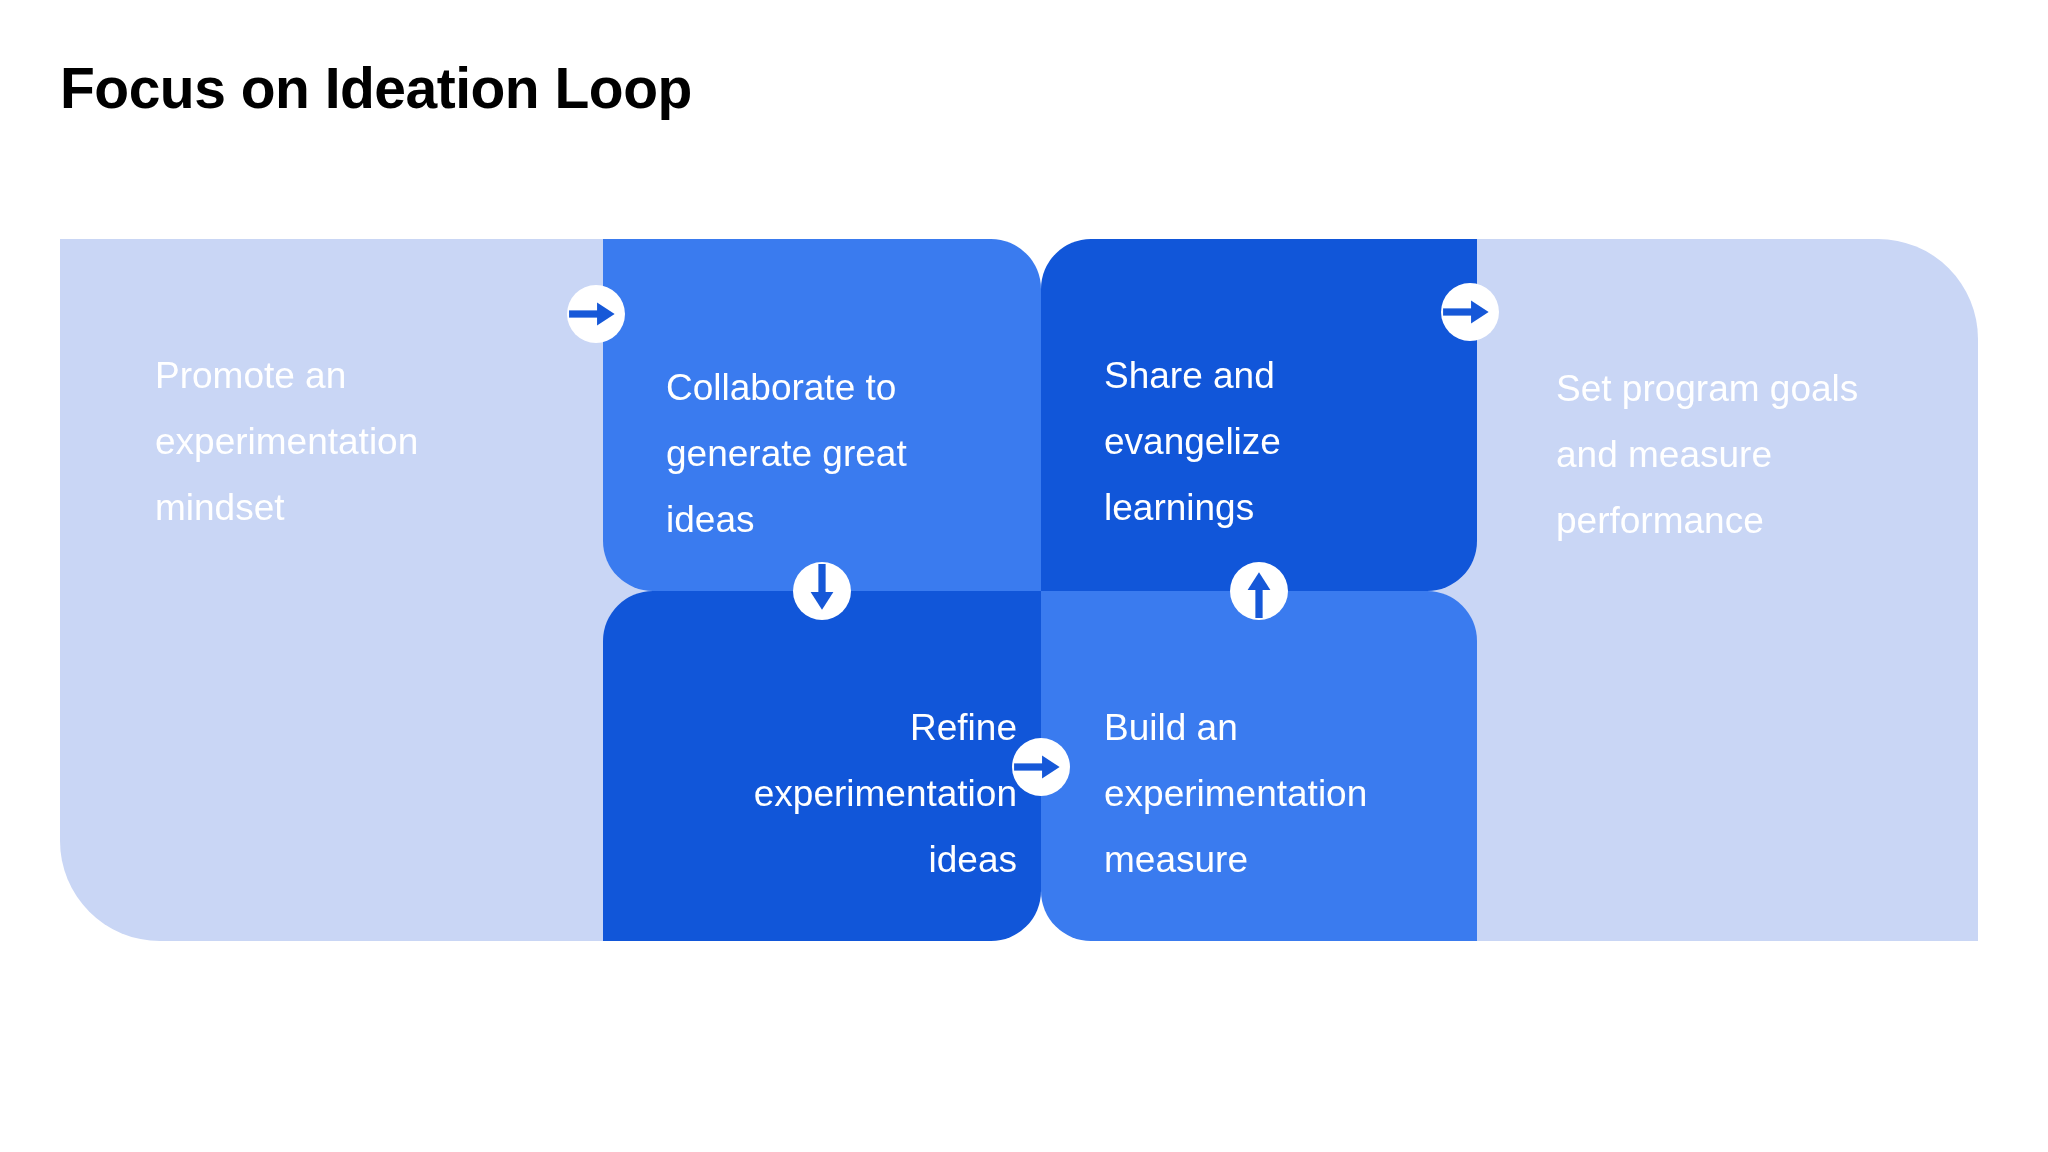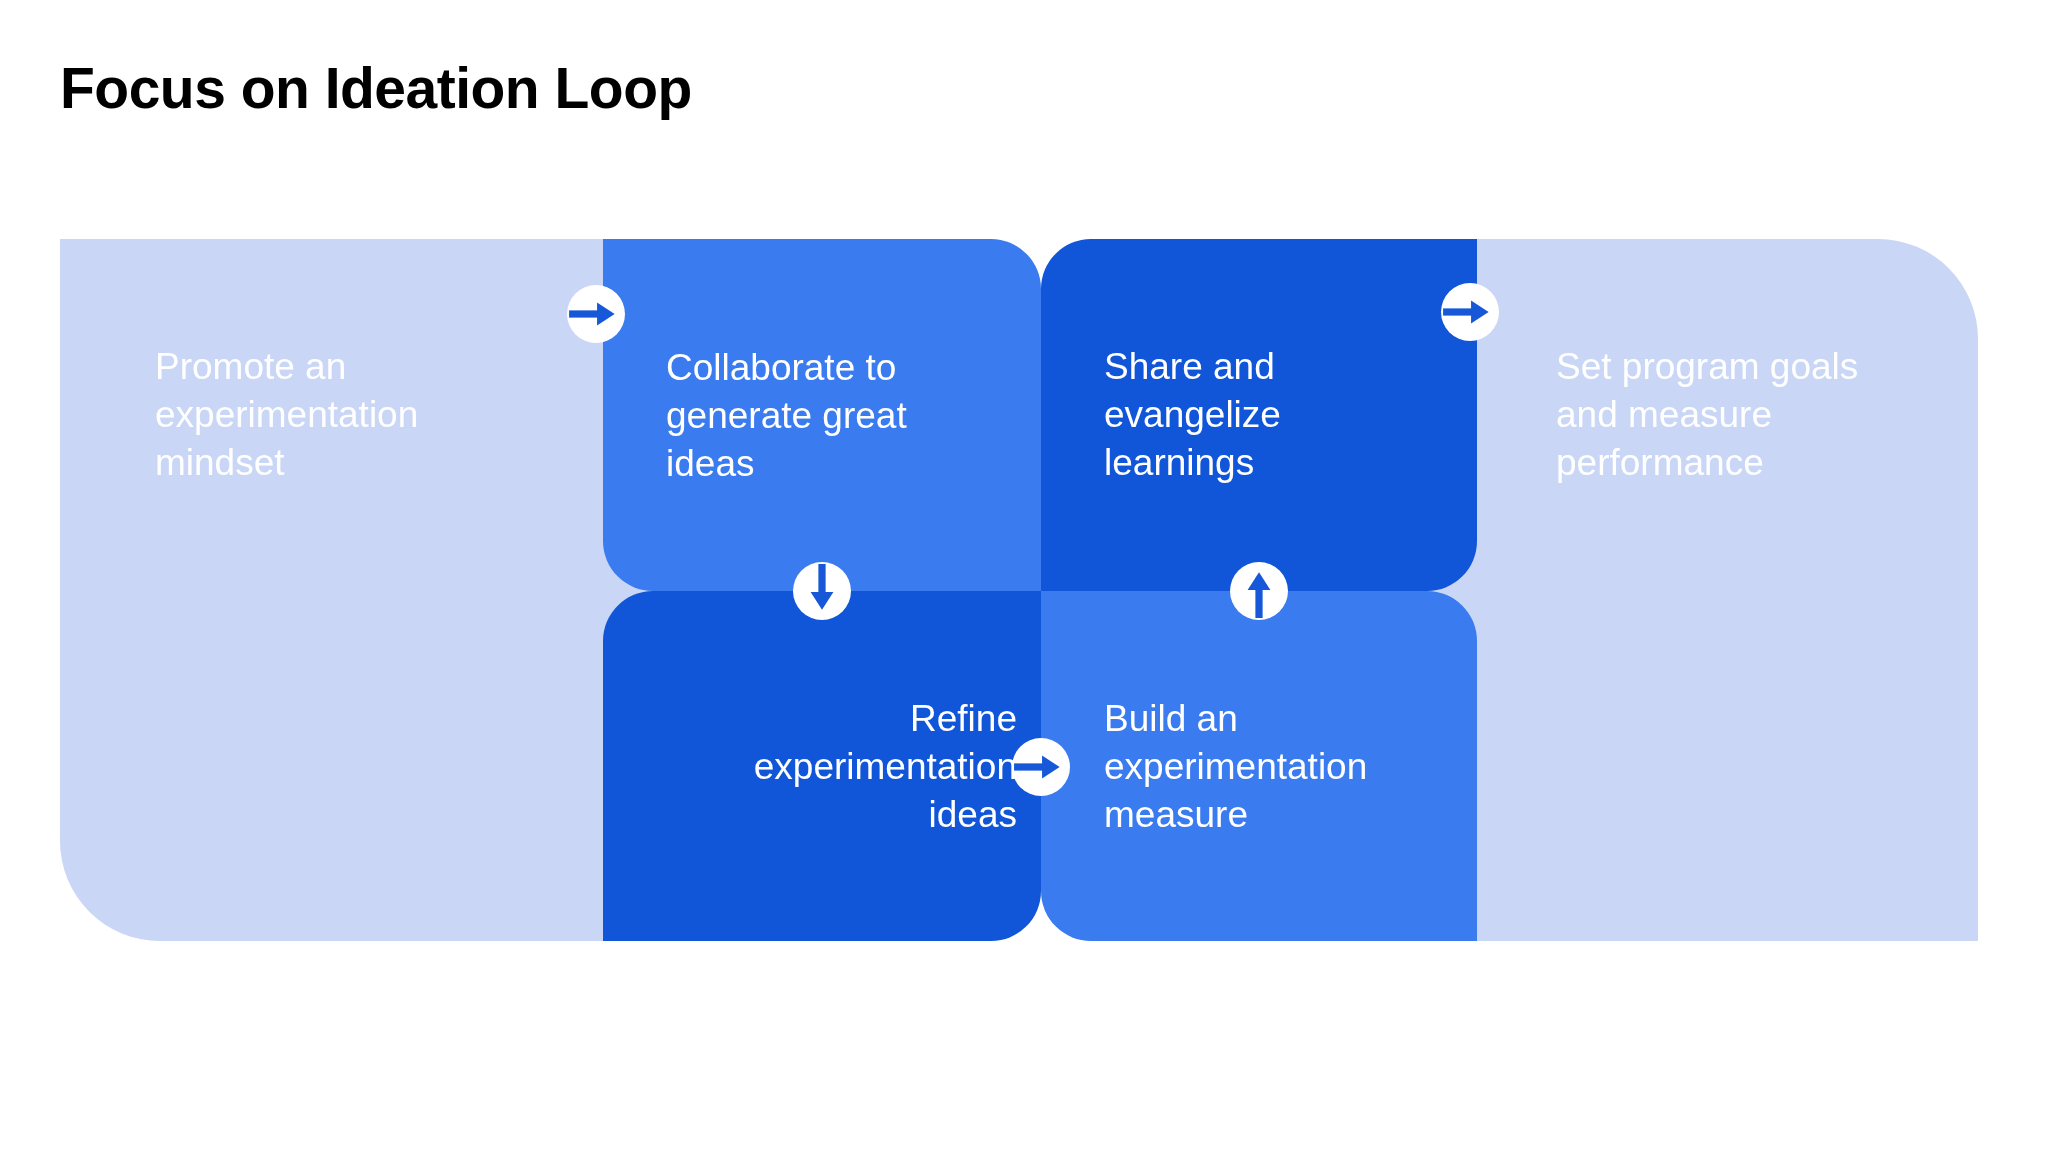--- a/index.html
+++ b/index.html
@@ -49,28 +49,28 @@
   .tile-medium { background: var(--tile-medium, #3A7BEF); }
   .tile-dark   { background: var(--tile-dark, #1156D9); }
   .tile-collaborate { left: 603px;  top: 239px; width: 438px; height: 352px; border-radius: 0 50px 0 50px; }
   .tile-share       { left: 1041px; top: 239px; width: 436px; height: 352px; border-radius: 50px 0 50px 0; }
   .tile-refine      { left: 603px;  top: 591px; width: 438px; height: 350px; border-radius: 50px 0 50px 0; }
   .tile-build       { left: 1041px; top: 591px; width: 436px; height: 350px; border-radius: 0 50px 0 50px; }
   .step-label {
     position: absolute;
     color: var(--label-text, #ffffff);
     font-size: 37px;
-    line-height: 48px;
+    line-height: 66px;
     font-weight: 400;
     white-space: pre-line;
   }
   .label-promote     { left: 155px;  top: 343px; width: 360px; }
-  .label-collaborate { left: 666px;  top: 344px; width: 350px; }
+  .label-collaborate { left: 666px;  top: 355px; width: 350px; }
   .label-share       { left: 1104px; top: 343px; width: 350px; }
-  .label-setgoals    { left: 1556px; top: 343px; width: 380px; }
+  .label-setgoals    { left: 1556px; top: 356px; width: 380px; }
   .label-refine      { left: 667px;  top: 695px; width: 350px; text-align: right; }
   .label-build       { left: 1104px; top: 695px; width: 350px; }
   
   .connector {
     position: absolute;
     width: 58px;
     height: 58px;
     border-radius: 50%;
     background: var(--arrow-circle, #ffffff);
     display: flex;

